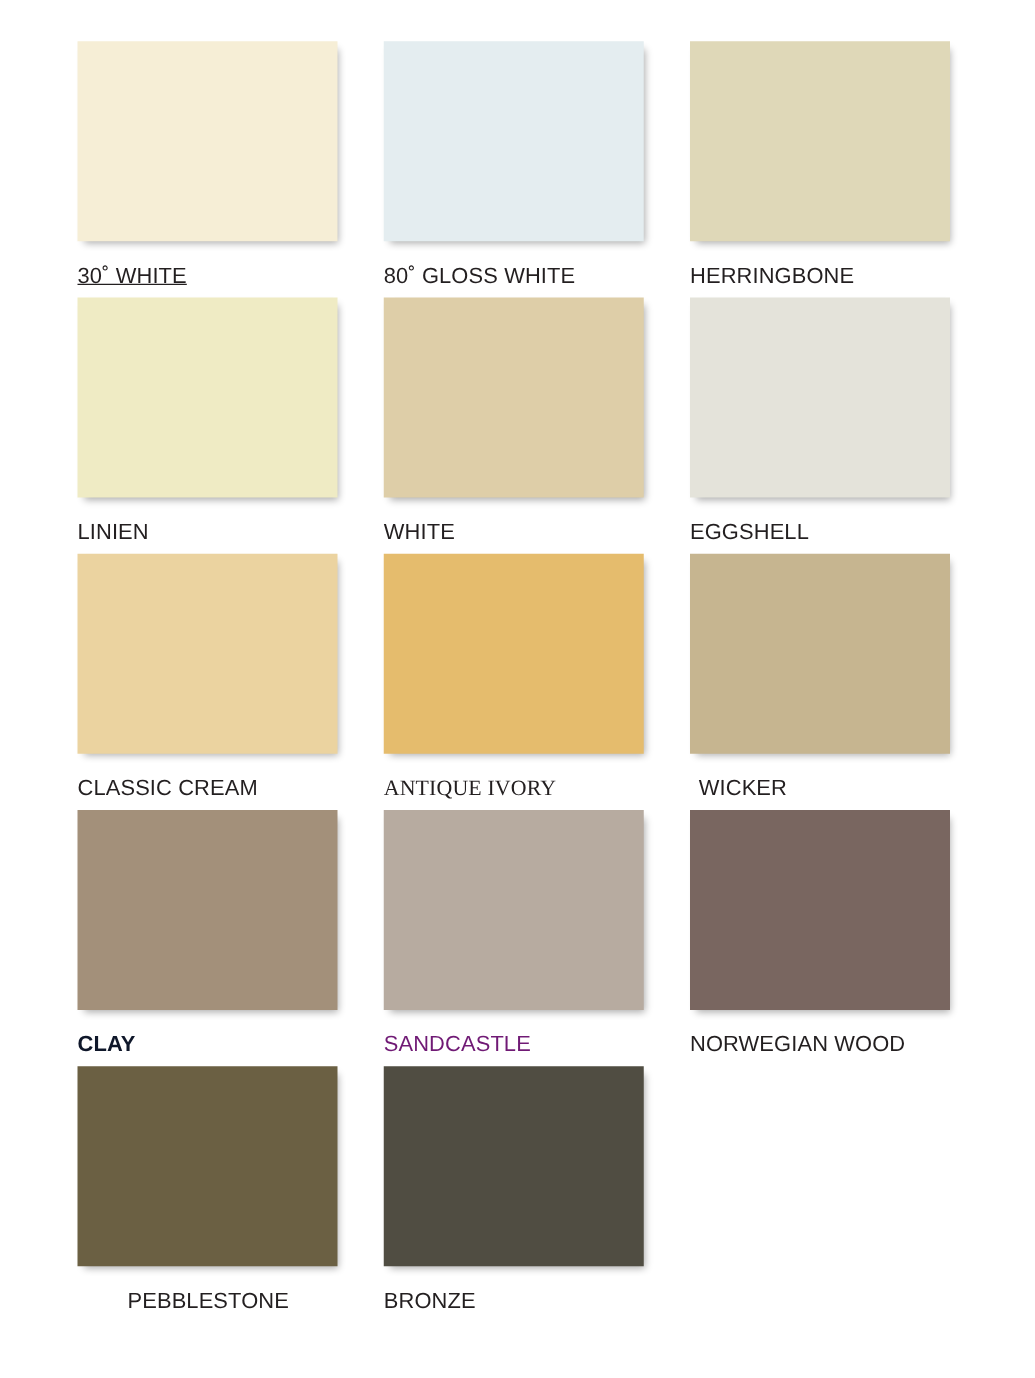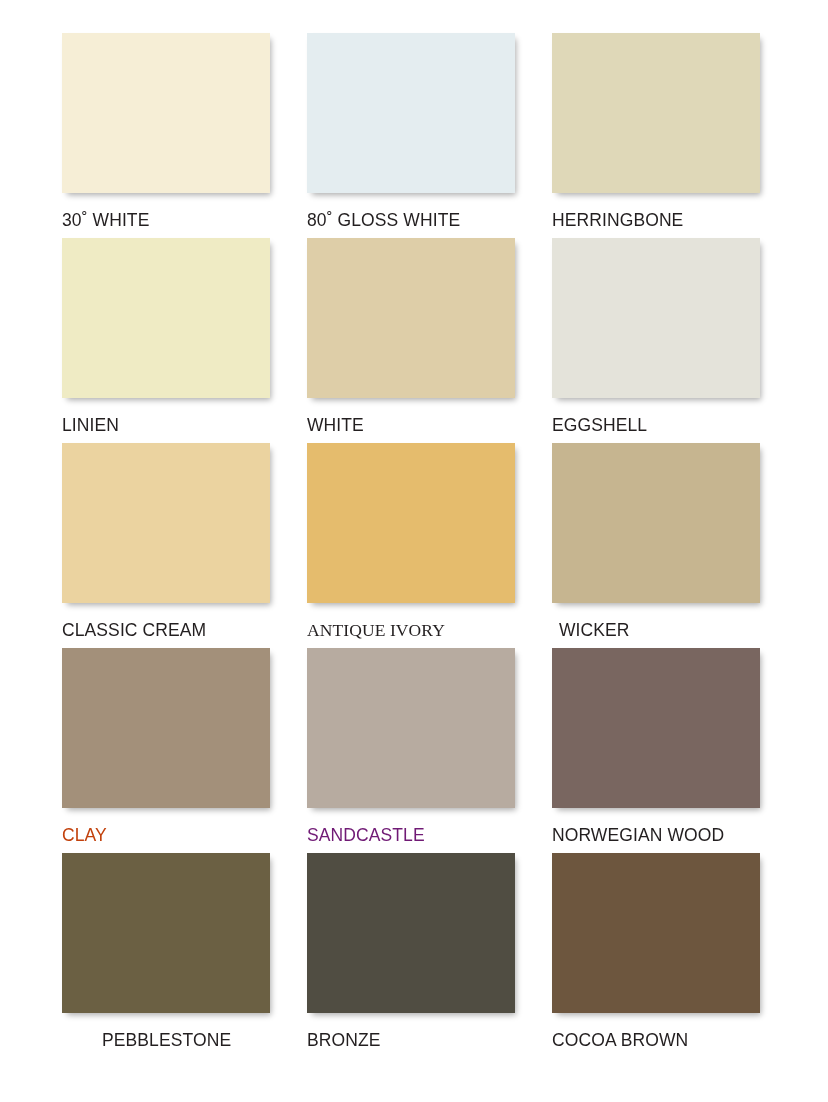--- a/index.html
+++ b/index.html
@@ -71,21 +71,21 @@
     padding-left: 7px;
   }
 </style>
 </head>
 <body style="background: rgb(255, 255, 255);">
 
 <div id="chart">
   <div class="swatch-grid">
       <div class="swatch-cell">
         <div class="swatch-chip" title="30˚ WHITE" style="background: rgb(246, 238, 214);"></div>
-        <div class="swatch-label" style="color: rgb(35, 31, 32);">30˚ WHITE</div>
+        <div class="swatch-label" style="color: rgb(35, 31, 32); text-decoration: underline;">30˚ WHITE</div>
       </div>
       <div class="swatch-cell">
         <div class="swatch-chip" title="80˚ GLOSS WHITE" style="background: rgb(228, 237, 240);"></div>
         <div class="swatch-label" style="color: rgb(35, 31, 32);">80˚ GLOSS WHITE</div>
       </div>
       <div class="swatch-cell">
         <div class="swatch-chip" title="HERRINGBONE" style="background: rgb(223, 216, 184);"></div>
         <div class="swatch-label" style="color: rgb(35, 31, 32);">HERRINGBONE</div>
       </div>
       <div class="swatch-cell">
@@ -107,36 +107,32 @@
       <div class="swatch-cell">
         <div class="swatch-chip" title="ANTIQUE IVORY" style="background: rgb(229, 188, 109);"></div>
         <div class="swatch-label" style="color: rgb(35, 31, 32); font-family: Liberation Serif, serif;">ANTIQUE IVORY</div>
       </div>
       <div class="swatch-cell">
         <div class="swatch-chip" title="WICKER" style="background: rgb(198, 181, 144);"></div>
         <div class="swatch-label indent" style="color: rgb(35, 31, 32);">WICKER</div>
       </div>
       <div class="swatch-cell">
         <div class="swatch-chip" title="CLAY" style="background: rgb(163, 144, 122);"></div>
-        <div class="swatch-label" style="color: #c2410c;">CLAY</div>
+        <div class="swatch-label" style="color: #0f172a; font-weight: bold;">CLAY</div>
       </div>
       <div class="swatch-cell">
         <div class="swatch-chip" title="SANDCASTLE" style="background: rgb(183, 171, 160);"></div>
         <div class="swatch-label" style="color: #701a75;">SANDCASTLE</div>
       </div>
       <div class="swatch-cell">
         <div class="swatch-chip" title="NORWEGIAN WOOD" style="background: rgb(121, 102, 96);"></div>
         <div class="swatch-label" style="color: rgb(35, 31, 32);">NORWEGIAN WOOD</div>
       </div>
       <div class="swatch-cell">
         <div class="swatch-chip" title="PEBBLESTONE" style="background: rgb(107, 96, 67);"></div>
         <div class="swatch-label" style="color: rgb(35, 31, 32); margin-left: 40px;">PEBBLESTONE</div>
       </div>
       <div class="swatch-cell">
         <div class="swatch-chip" title="BRONZE" style="background: rgb(80, 77, 66);"></div>
         <div class="swatch-label" style="color: rgb(35, 31, 32);">BRONZE</div>
       </div>
-      <div class="swatch-cell">
-        <div class="swatch-chip" title="COCOA BROWN" style="background: rgb(109, 86, 62);"></div>
-        <div class="swatch-label" style="color: rgb(35, 31, 32);">COCOA BROWN</div>
-      </div>
     </div>
 </div>
 
 </body></html>

